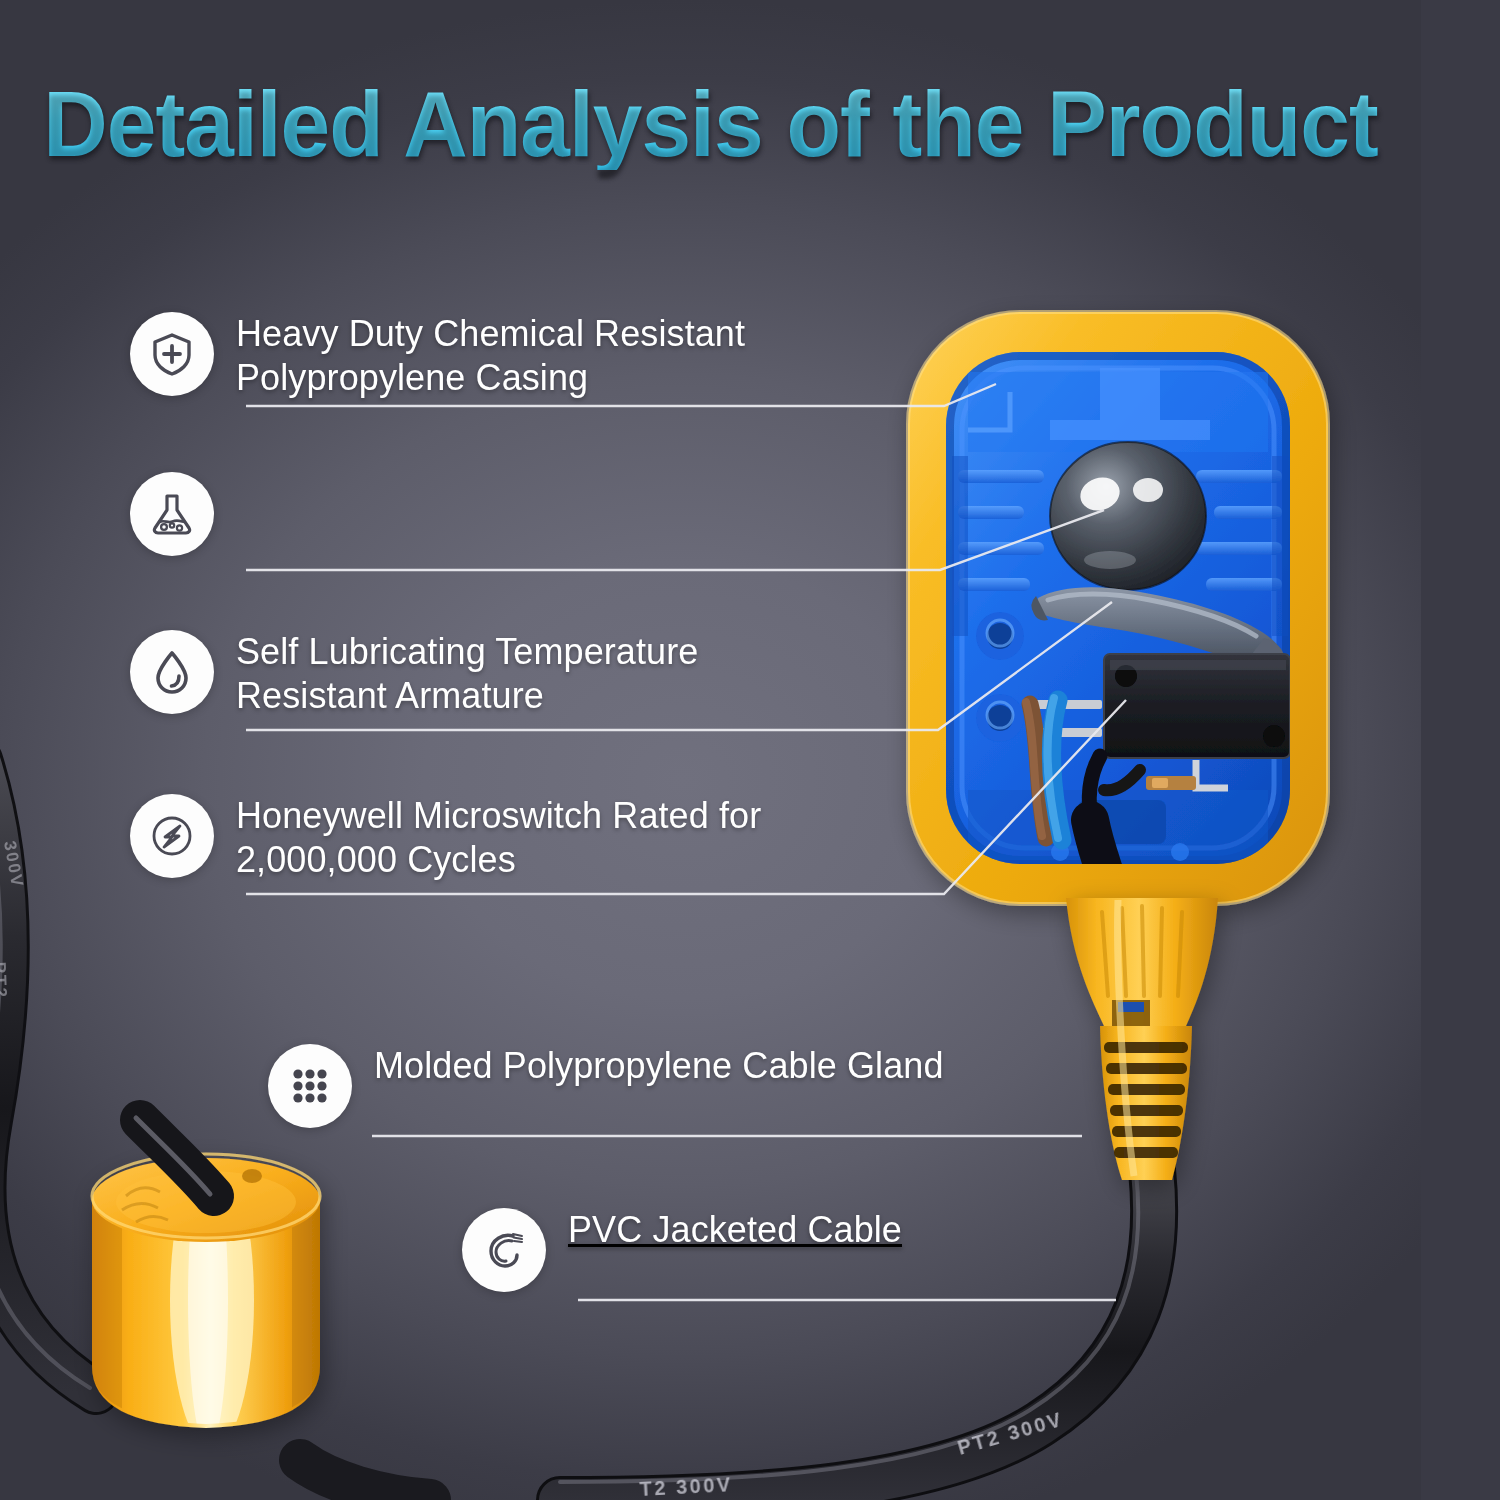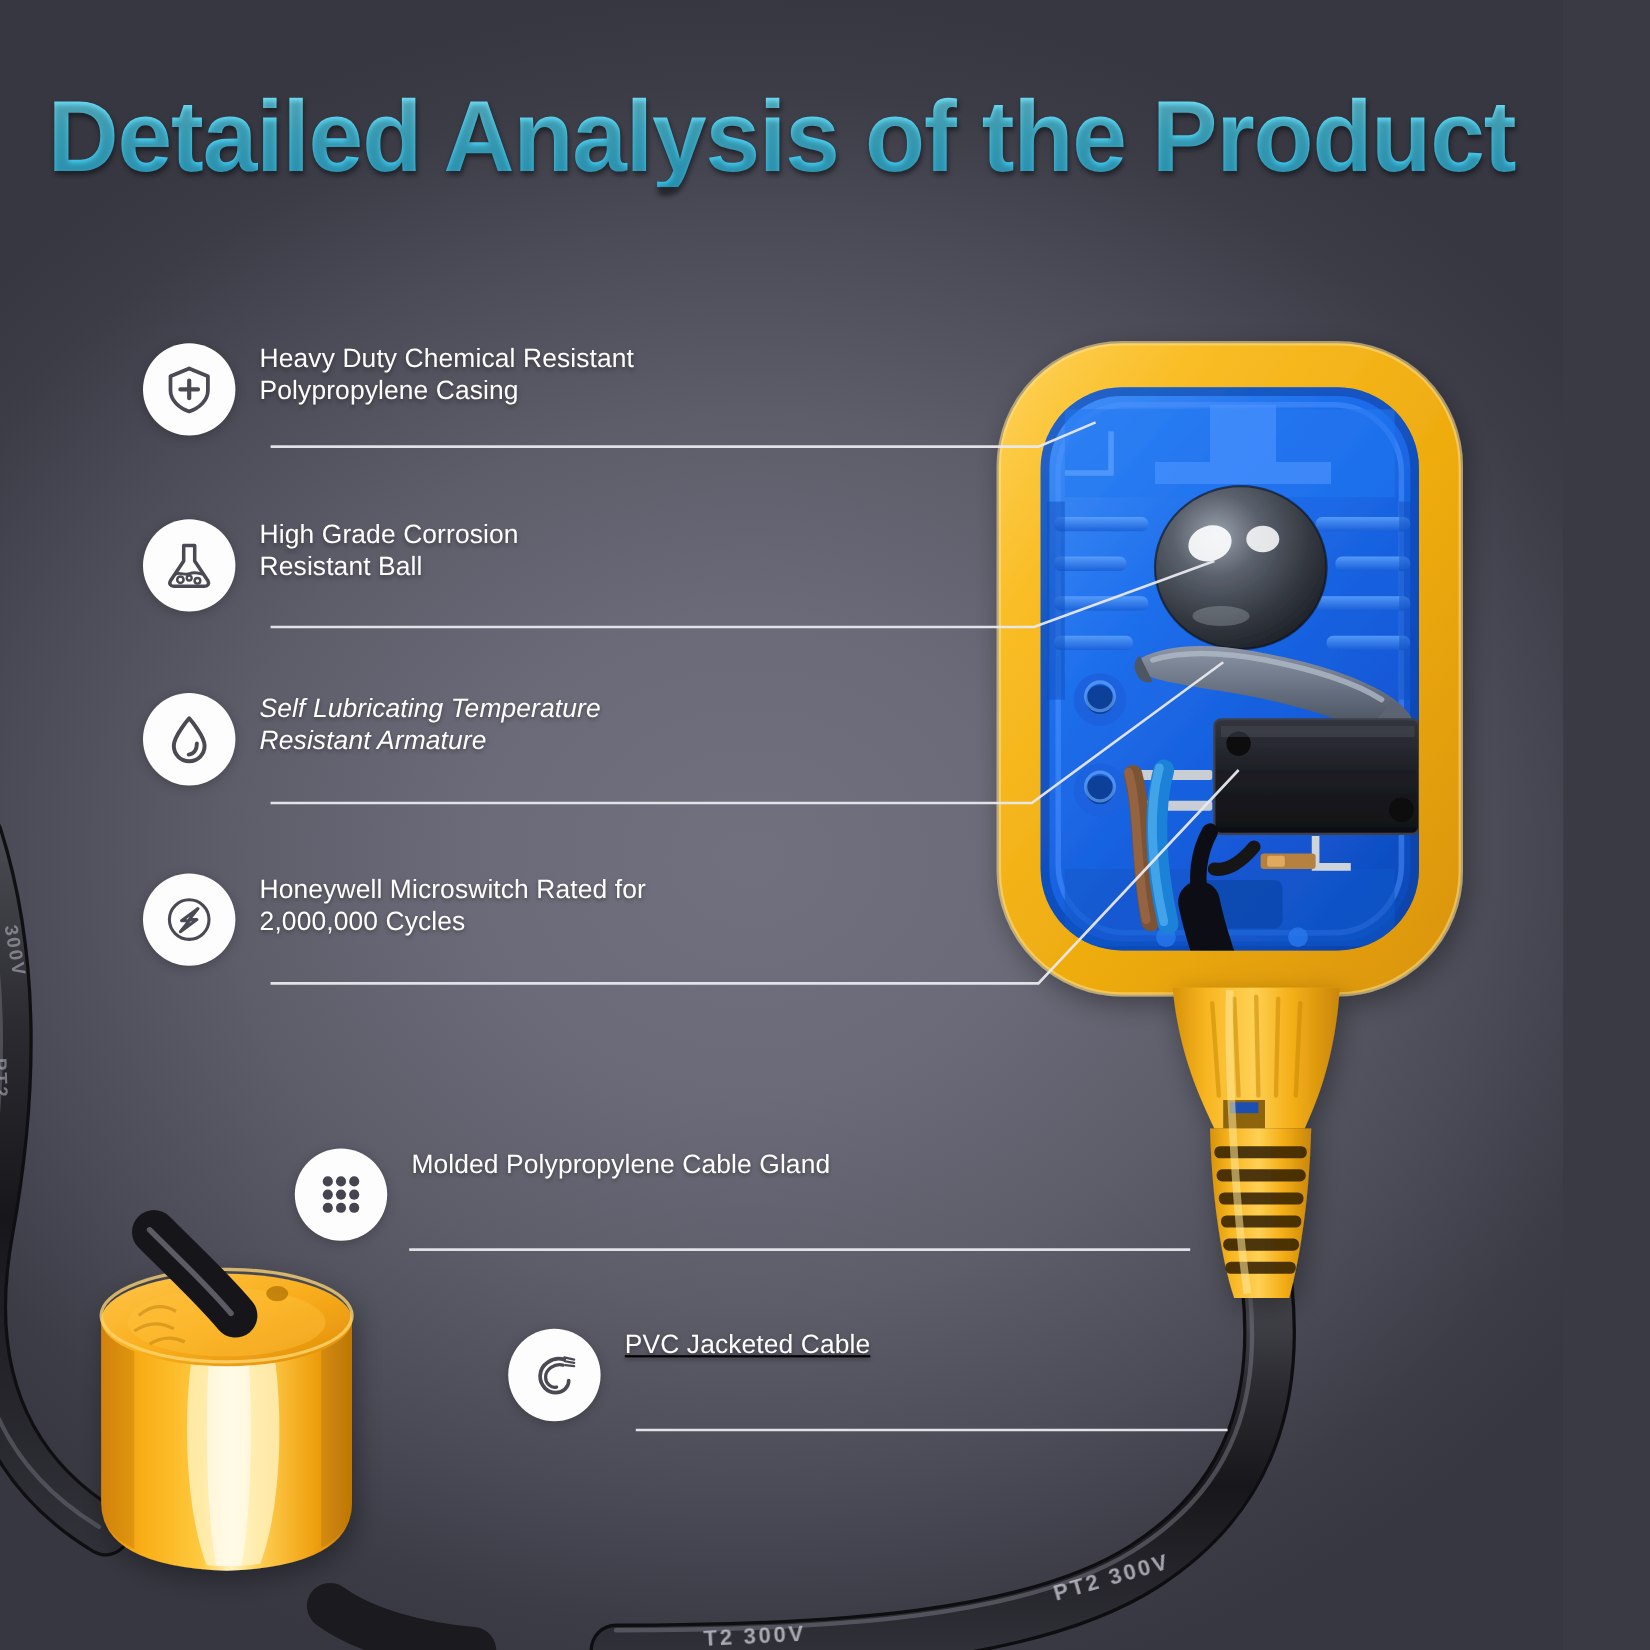--- a/index.html
+++ b/index.html
@@ -78,21 +78,21 @@
     justify-content: center;
     margin-top: 2px;
   }
   .feat-icon svg { display: block; }
   .feat-body {
     margin-left: 22px;
     padding-top: 2px;
   }
   .feat-text {
     color: #ffffff;
-    font-size: 24px;
+    font-size: 36px;
     line-height: 1.22;
     font-weight: 400;
     letter-spacing: 0.1px;
     text-shadow: 0 2px 4px rgba(0,0,0,0.35);
     white-space: pre-line;
   }
 
   
   .leader-svg {
     position: absolute;
@@ -399,27 +399,23 @@
   <div class="feature" style="left:130px; top:470px;">
     <div class="feat-icon">
       <svg width="48" height="48" viewBox="0 0 48 48">
         <path d="M19 6 H29 V20 L41 38 C42.6 40.6 40.9 43 38 43 H10 C7.1 43 5.4 40.6 7 38 L19 20 Z" fill="none" stroke="#4a4a55" stroke-width="3.2" stroke-linejoin="round"></path>
         <path d="M11.5 32 C16 29.5 20 33.5 24.5 31.5 C29 29.5 32 31 36.5 32" fill="none" stroke="#4a4a55" stroke-width="2.6"></path>
         <circle cx="16" cy="37" r="2.9" fill="none" stroke="#4a4a55" stroke-width="2.3"></circle>
         <circle cx="24" cy="35.5" r="2.2" fill="none" stroke="#4a4a55" stroke-width="2.2"></circle>
         <circle cx="31.5" cy="38" r="2.6" fill="none" stroke="#4a4a55" stroke-width="2.2"></circle>
       </svg>
     </div>
-    <div class="feat-body">
-      <div class="feat-text">High Grade Corrosion
-Resistant Ball</div>
-    </div>
-  </div>
-
-  <div class="feature" style="left:130px; top:628px;font-style:italic;">
+  </div>
+
+  <div class="feature" style="left:130px; top:628px;">
     <div class="feat-icon">
       <svg width="48" height="48" viewBox="0 0 48 48">
         <path d="M24 5 C24 5 38 21 38 30 C38 38 31.7 44 24 44 C16.3 44 10 38 10 30 C10 21 24 5 24 5 Z" fill="none" stroke="#4a4a55" stroke-width="3.6" stroke-linejoin="round"></path>
         <path d="M31 28 C31 34 28 37.5 23.5 38" fill="none" stroke="#4a4a55" stroke-width="3.6" stroke-linecap="round"></path>
       </svg>
     </div>
     <div class="feat-body">
       <div class="feat-text">Self Lubricating Temperature
 Resistant Armature</div>
     </div>

